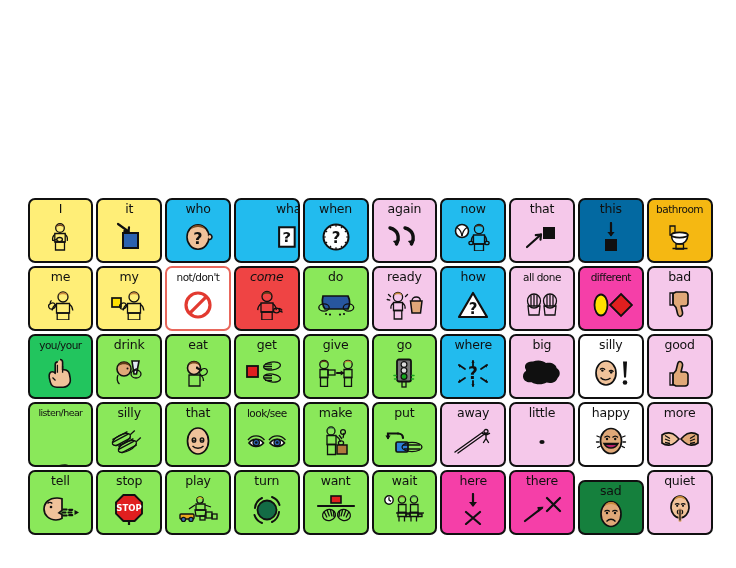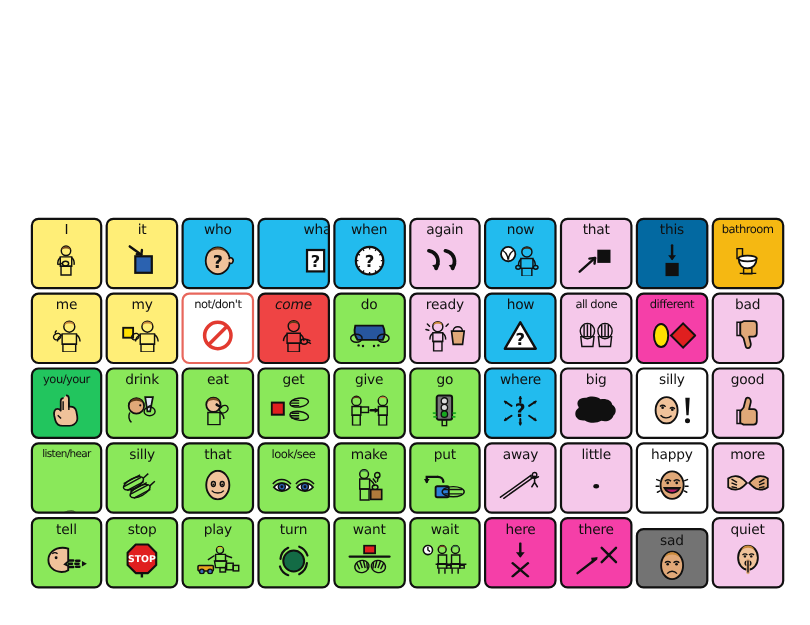--- a/index.html
+++ b/index.html
@@ -716,21 +716,21 @@
     <div class="cell" style="background: rgb(245, 63, 168); border-color: rgb(16, 16, 16);">
       <div class="label">there</div>
       <div class="pic">
         <svg width="40" height="28" viewBox="0 0 40 28">
     <path d="M3 26 L20 13" class="ln" stroke-width="2.6"></path>
     <path d="M21.6 11.7 l-6.2.4 l1 5.2 z" fill="#101010"></path>
     <path d="M25 3 L38 16 M38 3 L25 16" class="ln" stroke-width="2.6"></path>
   </svg>
       </div>
     </div>
-    <div class="cell" style="background: #737373; border-color: rgb(16, 16, 16); margin-top: 12px;">
+    <div class="cell" style="background: #15803d; border-color: rgb(16, 16, 16); margin-top: 12px;">
       <div class="label">sad</div>
       <div class="pic">
         <svg width="30" height="28" viewBox="0 0 30 28">
     <ellipse cx="15" cy="14" rx="10" ry="12.5" fill="#e0a878" stroke="#101010" stroke-width="1.7"></ellipse>
     <path d="M15 2c3.6 0 5.8 2 6.4 4.4-2-1.6-4.4-2.3-6.4-2.3s-4.4.7-6.4 2.3C9.2 4 11.4 2 15 2z" fill="#c98a3c"></path>
     <path d="M8.5 11.5c1.6-1.5 3.8-1.5 5.2 0" class="sk" stroke-width="1.5"></path>
     <path d="M16.3 11.5c1.6-1.5 3.8-1.5 5.2 0" class="sk" stroke-width="1.5"></path>
     <circle cx="11" cy="13" r="1.2" fill="#101010"></circle>
     <circle cx="19" cy="13" r="1.2" fill="#101010"></circle>
     <path d="M10.5 21.5c2.6-3 6.4-3 9 0" class="sk" stroke-width="1.8"></path>

